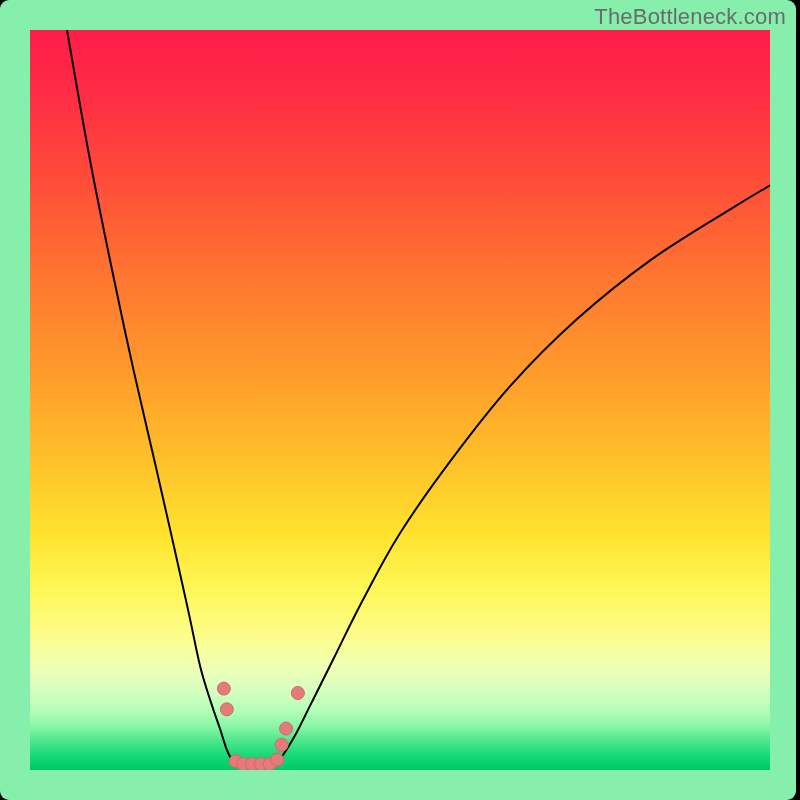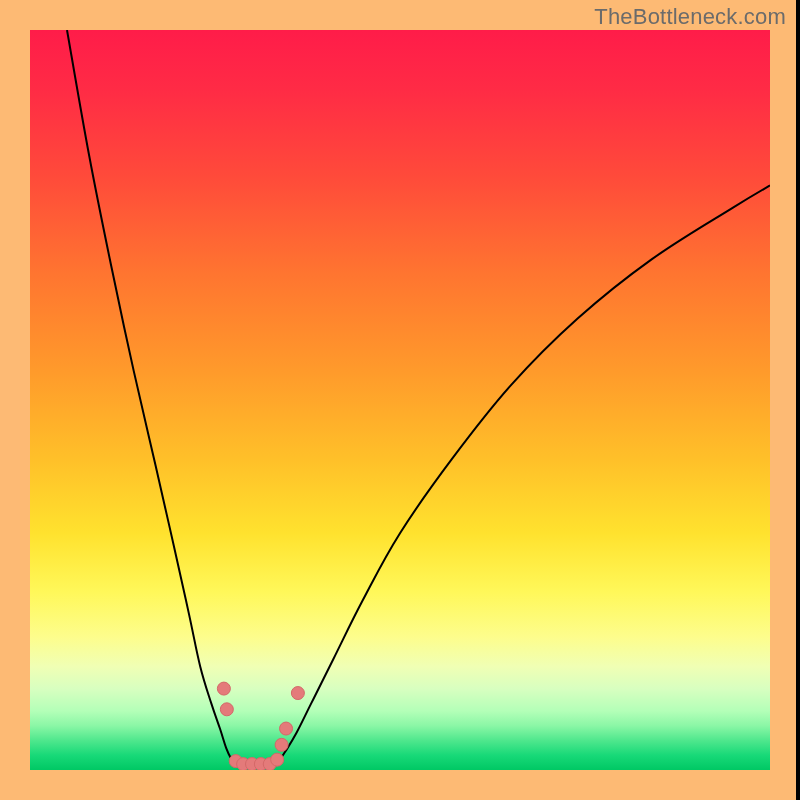--- a/index.html
+++ b/index.html
@@ -8,21 +8,22 @@
     width: 800px;
     height: 800px;
     overflow: hidden;
     background: #000;
     font-family: Arial, Helvetica, sans-serif;
   }
   .frame {
     position: relative;
     width: 796px;
     height: 800px;
-    background: #fdba74;
+    background: #86efac;
+    border-radius: 9px;
   }
   .plot-area {
     position: absolute;
     left: 30px;
     top: 30px;
     width: 740px;
     height: 740px;
     overflow: hidden;
   }
   .gradient-bg {

